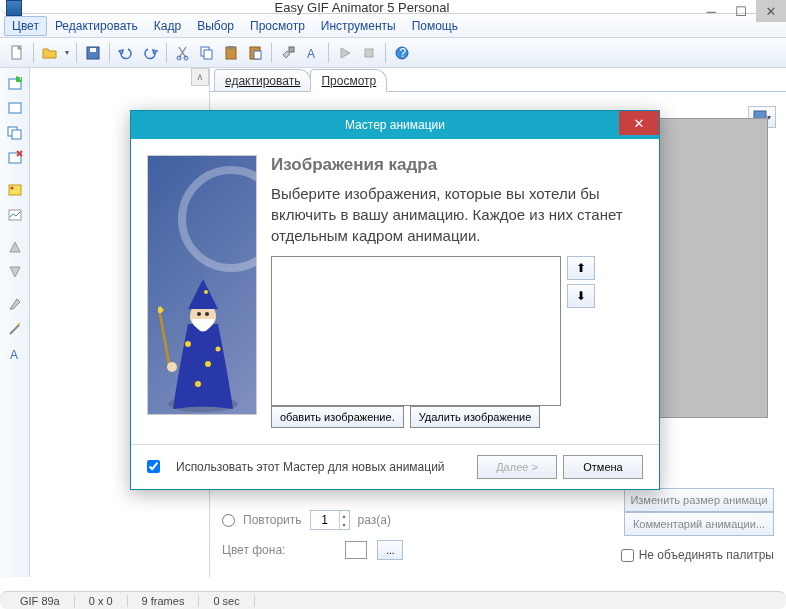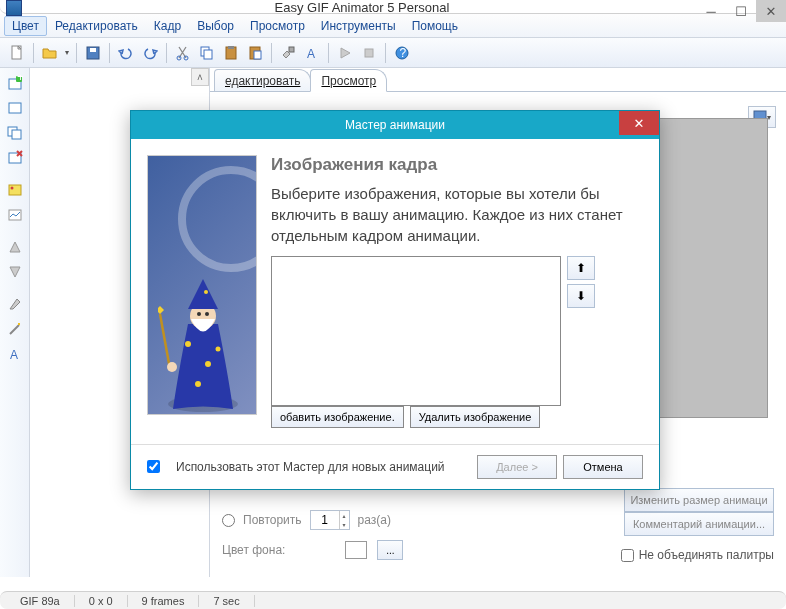--- a/index.html
+++ b/index.html
@@ -309,21 +309,21 @@
 </div>
 <div class="checkbox-row">
   <input type="checkbox" style="">
   <span>Не объединять палитры</span>
 </div>
 
 <div class="statusbar">
   <div class="cell">GIF 89a</div>
   <div class="cell">0 x 0</div>
   <div class="cell">9 frames</div>
-  <div class="cell">7 sec</div>
+  <div class="cell">0 sec</div>
 </div>
 
 <div class="modal">
   <div class="modal-title">
     <span>Мастер анимации</span>
     <div class="close-btn">✕</div>
   </div>
   <div class="modal-body">
     <div class="wizard-img">
       <svg class="wizard-char" viewBox="0 0 90 140">

